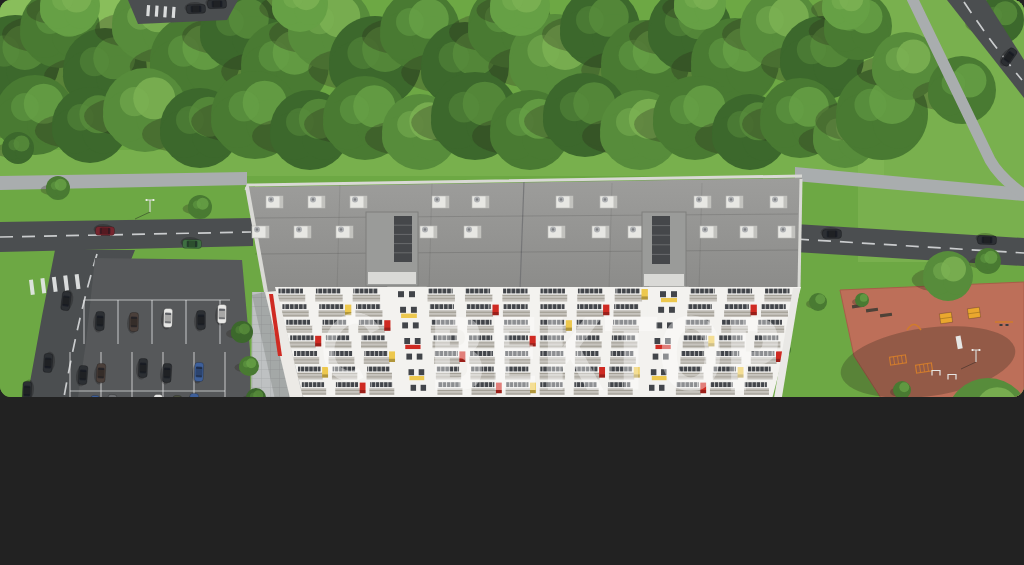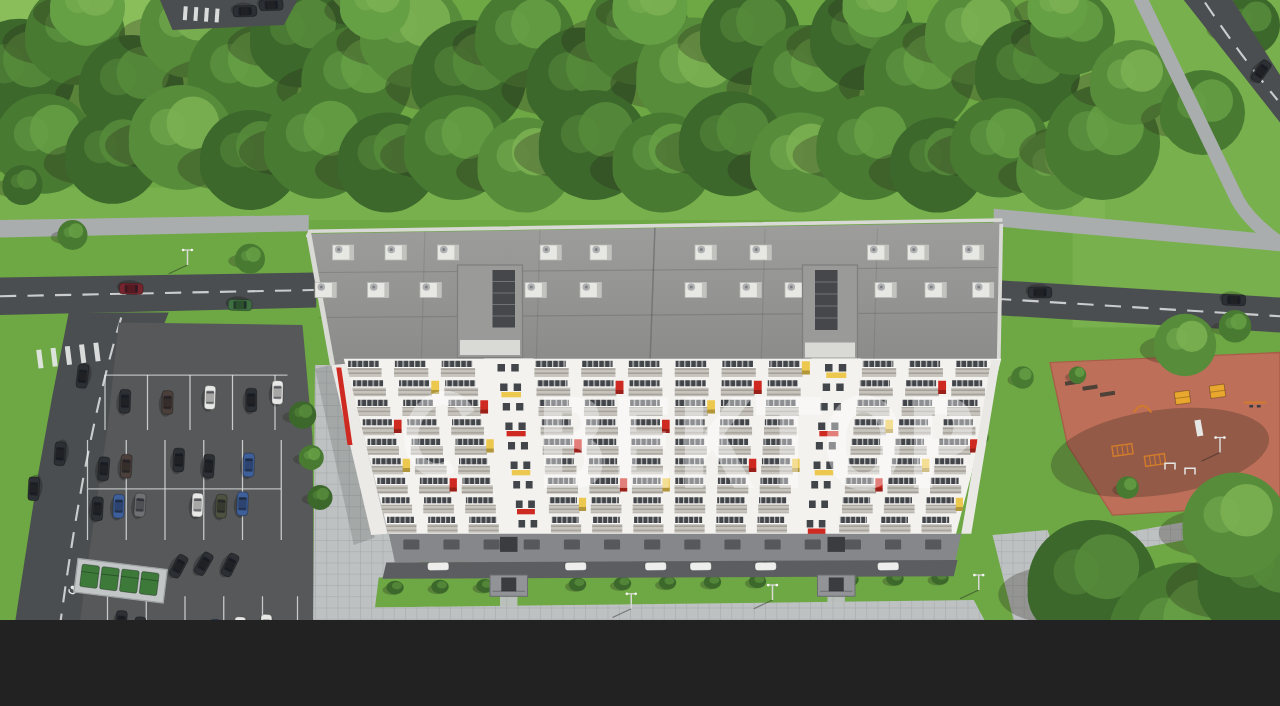--- a/index.html
+++ b/index.html
@@ -1,17 +1,17 @@
 <!DOCTYPE html>
 <html style="--grass: #6da844; --grass_light: #8cc05e; --grass_dark: #5d9539; --grass_right: #79b04e; --road: #4b4e50; --road_line: #d8dadb; --sidewalk: #a9adae; --paver: #bec1c2; --paver_line: #a5a8aa; --parking: #56585a; --parking_line: #e6e8e8; --roof: #8b8b89; --roof_light: #9d9d9b; --parapet: #d9d9d5; --seam: #6f7072; --facade: #f3f2ef; --balcony: #c7c4be; --balcony_line: #9d998f; --window: #42454a; --mullion: #e8e7e4; --ground: #85878a; --lane: #5b5d60; --entrance: #3a3c3f; --porch: #919396; --accent_red: #cf2a22; --accent_yellow: #edc84e; --playground: #bd6f59; --playground_line: #a85d49; --equip_yellow: #eaa72e; --equip_orange: #d07b2d; --equip_white: #e6e6e4; --dumpster: #3d7a3a; --bench: #8a5a2e; --tree_shadow: rgba(40,35,25,0.28); --car_white: #e8e8e6; --car_dark: #2c2f33; --car_gray: #6e7073; --car_blue: #3d5f9a; --car_red: #76252e; --car_green: #3e6e41; --car_darkblue: #2e4a78; --car_olive: #4c5140; --car_brown: #4a3f3a; --watermark: rgba(255,255,255,0.40);"><head>
 <meta charset="utf-8">
 <style>
   html,body{margin:0;padding:0;background:#222;}
-  .stage{position:relative;width:1024px;height:496px;overflow:hidden;
-         background:var(--grass,#6da844);font-family:"DejaVu Sans","Liberation Sans",sans-serif;}
+  .stage{position:relative;width:1024px;height:397px;overflow:hidden;
+         background:var(--grass,#6da844);font-family:"DejaVu Sans","Liberation Sans",sans-serif;border-radius:11px;}
   .stage svg{position:absolute;left:0;top:0;}
   .watermark{position:absolute;left:0;top:0;width:100%;height:100%;pointer-events:none;}
   .wm-mark{position:absolute;left:324px;top:312px;width:36px;height:48px;
            border:11px solid var(--watermark,rgba(255,255,255,.4));
            border-right-color:transparent;border-radius:50%;transform:rotate(18deg);}
   .wm-line1{position:absolute;left:428px;top:306px;font-size:100px;line-height:1;font-weight:800;
             color:var(--watermark,rgba(255,255,255,.4));transform:scaleX(.78);transform-origin:left top;
             white-space:nowrap;}
   .wm-line2{position:absolute;left:432px;top:376px;font-size:24px;line-height:1;font-weight:700;
             letter-spacing:6px;color:var(--watermark,rgba(255,255,255,.4));white-space:nowrap;}

